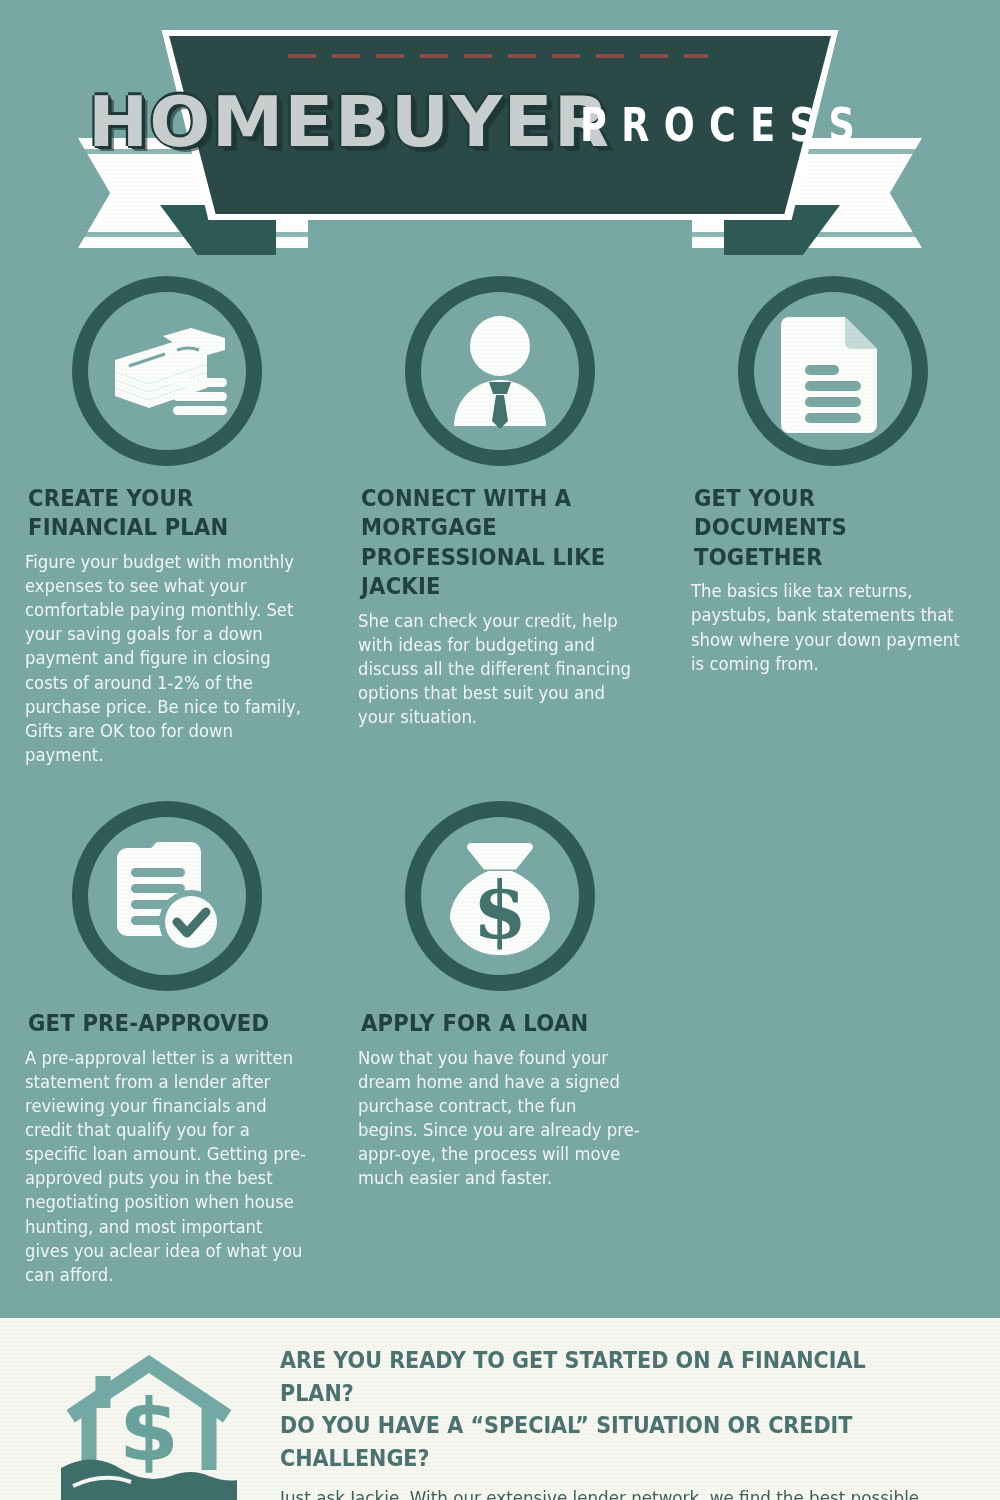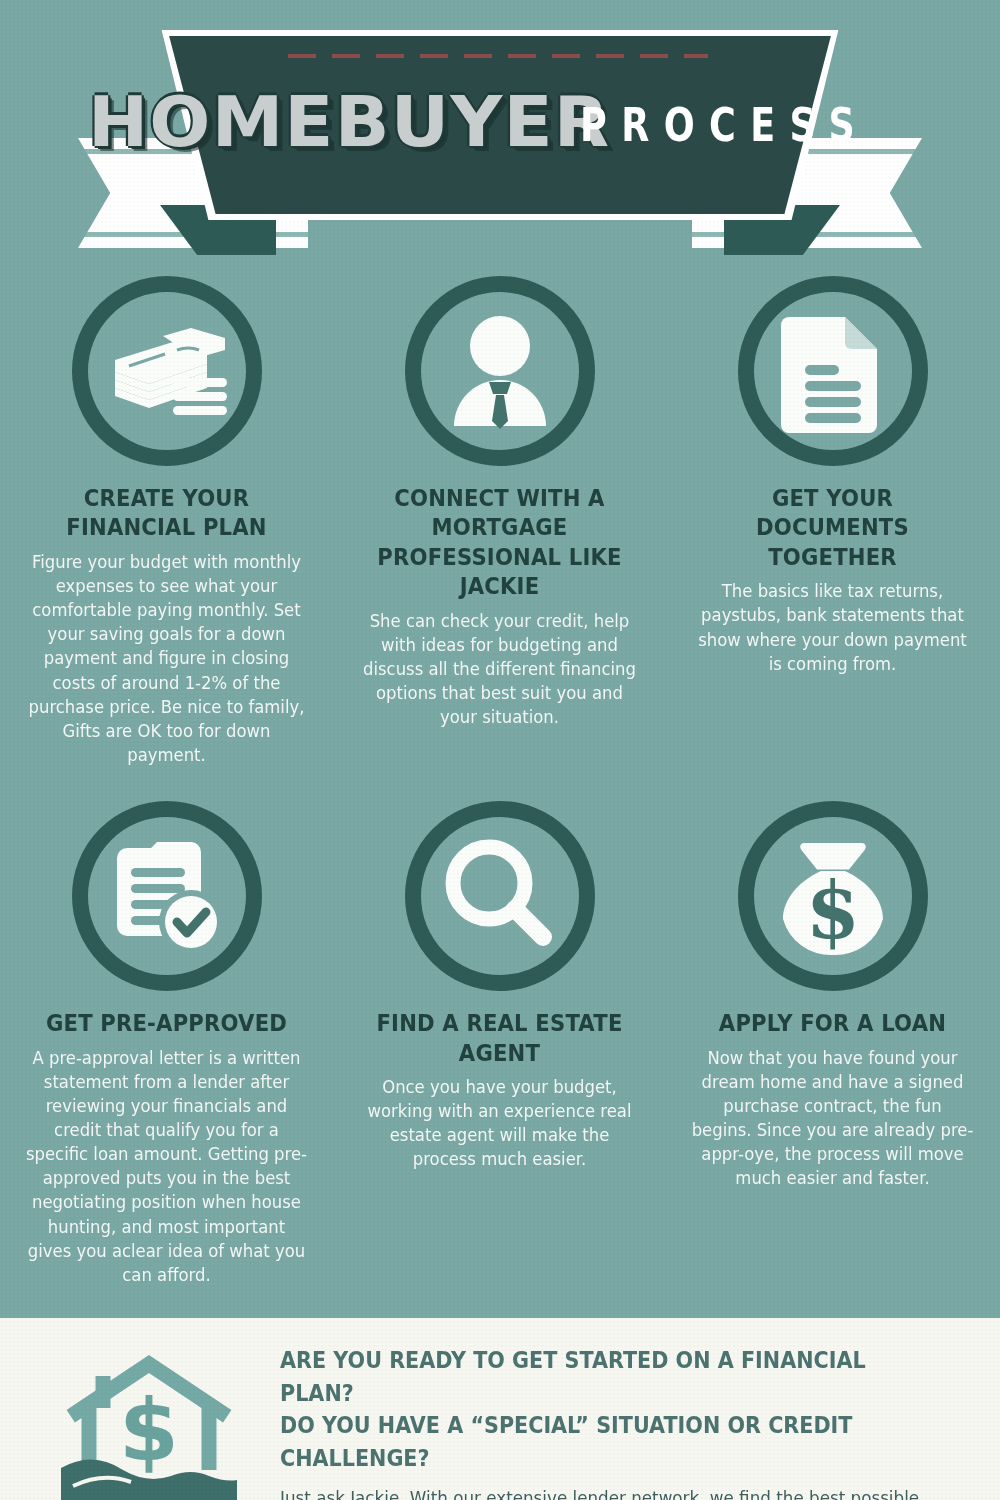--- a/index.html
+++ b/index.html
@@ -62,21 +62,21 @@
   .title-rule { width:500px; height:3px; background:#bfc7c6; margin:10px 0 12px; }
   .title-sub {
     font-family:"DejaVu Sans", sans-serif;
     font-weight:bold; font-size:38px; color:#ffffff;
     letter-spacing:15px; transform:scaleY(1.22) scaleX(0.96); line-height:1;
   }
 
   
   .grid { position:absolute; left:0; top:276px; width:1000px; }
   .row { display:flex; width:1000px; }
-  .card { width:333px; padding:0 16px; text-align:center; }
+  .card { width:333px; padding:0 16px; text-align:left; }
   .icon-circle {
     width:190px; height:190px; margin:0 auto 18px;
     border-radius:50%; border:16px solid #2f5b57;
     display:flex; align-items:center; justify-content:center;
     background:transparent;
   }
   .icon-circle svg { display:block; }
   .card h3 {
     font-family:"DejaVu Sans", sans-serif;
     font-weight:bold;
@@ -223,30 +223,20 @@
             </g>
             <circle cx="86" cy="88" r="32" fill="#7aa8a4"></circle>
             <circle cx="86" cy="88" r="26" fill="#fbfdfb"></circle>
             <path d="M72 88 l10 11 l19 -21" fill="none" stroke="#44736e" stroke-width="9" stroke-linecap="round" stroke-linejoin="round"></path>
           </svg>
         </div>
         <h3>GET PRE-APPROVED</h3>
         <p>A pre-approval letter is a written statement from a lender after reviewing your financials and credit that qualify you for a specific loan amount. Getting pre-approved puts you in the best negotiating position when house hunting, and most important gives you aclear idea of what you can afford.</p>
       </div>
 
-      <div class="card">
-        <div class="icon-circle">
-          <svg width="118" height="118" viewBox="0 0 118 118">
-            <circle cx="48" cy="46" r="36" fill="none" stroke="#fbfdfb" stroke-width="15"></circle>
-            <line x1="74" y1="72" x2="102" y2="100" stroke="#fbfdfb" stroke-width="18" stroke-linecap="round"></line>
-          </svg>
-        </div>
-        <h3>FIND A REAL ESTATE AGENT</h3>
-        <p>Once you have your budget, working with an experience real estate agent will make the process much easier.</p>
-      </div>
 
       <div class="card">
         <div class="icon-circle">
           <svg width="118" height="122" viewBox="0 0 118 122">
             <path d="M30 8 h58 a4 4 0 0 1 3 6.5 l-16 20 h-32 l-16 -20 a4 4 0 0 1 3 -6.5 z" fill="#fbfdfb"></path>
             <path d="M47 36 h24 c22 10 38 28 38 48 a49 49 0 0 1 -50 36 a49 49 0 0 1 -50 -36
                      c0 -20 16 -38 38 -48 z" fill="#fbfdfb"></path>
             <text x="59" y="103" font-family="DejaVu Serif, serif" font-size="78" font-weight="bold" fill="#44736e" text-anchor="middle">$</text>
           </svg>
         </div>

